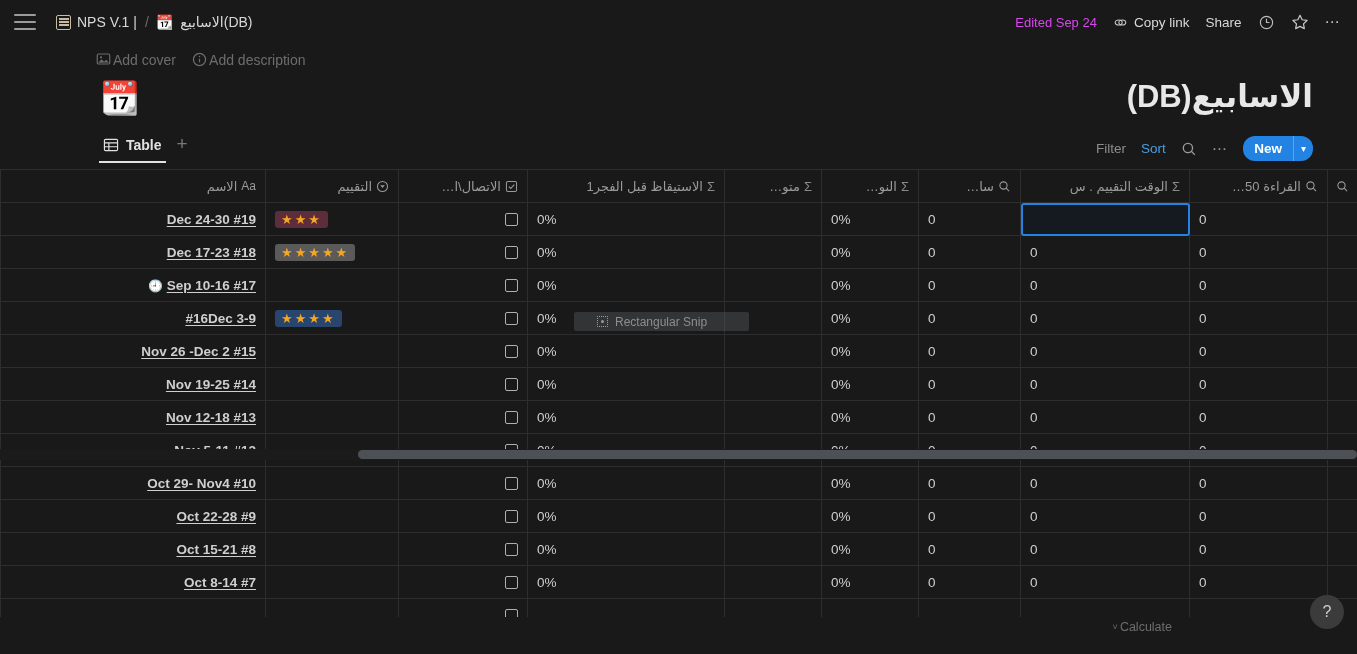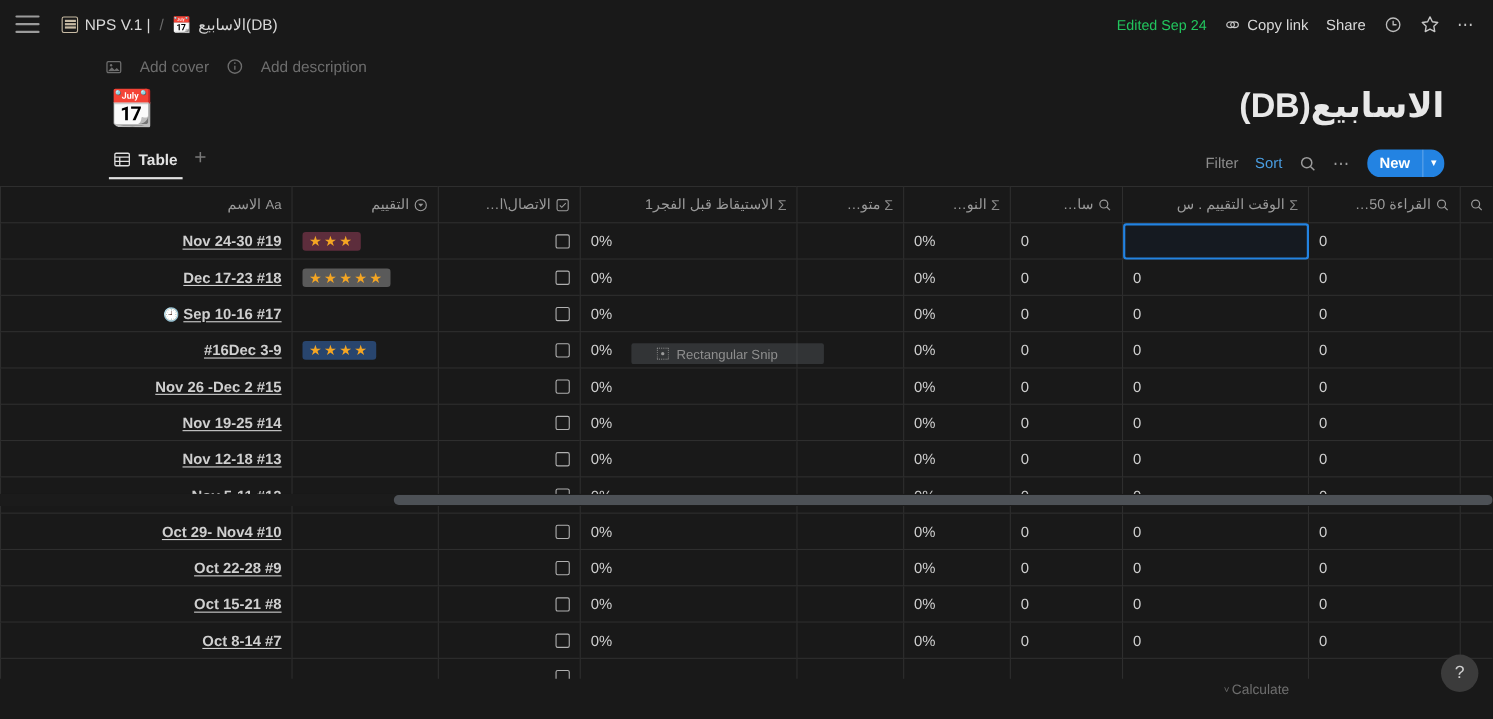--- a/index.html
+++ b/index.html
@@ -29,33 +29,33 @@
     display:flex; flex-direction:column; justify-content:center; gap:1.5px; padding:1.5px;
   }
   .crumb-db-icon i { display:block; height:1.6px; background:#c8bba4; }
   .crumb-text { color:#d8d8d8; font-size:14px; white-space:nowrap; }
   .crumb-sep { color:#6b6b6b; font-size:14px; margin:0 2px; }
   .crumb-emoji { font-size:14px; line-height:1; }
   .topbar-right {
     margin-left:auto; display:flex; align-items:center; gap:16px;
     margin-right:16px; font-size:13.5px;
   }
-  .edited { color:#22c55e; font-size:13px; }
+  .edited { color:#d946ef; font-size:13px; }
   .copy-link { display:flex; align-items:center; gap:6px; color:#d8d8d8; cursor:pointer; }
   .share { color:#d8d8d8; cursor:pointer; }
   .ticon { color:#b4b4b4; cursor:pointer; display:flex; align-items:center; }
   .dots { letter-spacing:1.5px; font-size:15px; color:#c2c2c2; cursor:pointer; }
 
   
   .addrow {
     position:absolute; top:52px; left:96px;
     display:flex; align-items:center; gap:16px;
     font-size:14px; color:#6d6d6d;
   }
-  .addrow .item { display:flex; align-items:flex-end; gap:16px; cursor:pointer; }
+  .addrow .item { display:flex; align-items:flex-start; gap:2px; cursor:pointer; }
   .page-emoji { position:absolute; top:82px; left:100px; font-size:32px; line-height:1; }
   .page-title {
     position:absolute; top:78px; right:44px;
     font-size:31px; font-weight:bold; color:#e8e8e8;
     direction:rtl; letter-spacing:-0.2px;
   }
 
   
   .tabs { position:absolute; top:133px; left:99px; display:flex; align-items:flex-end; gap:4px; }
   .tab {
@@ -375,21 +375,21 @@
           <tr>
             <td class="rail"></td>
             <td class="val">0</td>
             <td class="val sel"></td>
             <td class="val">0</td>
             <td class="val">0%</td>
             <td class="val"></td>
             <td class="val">0%</td>
             <td class="check"><span class="cbox"></span></td>
             <td class="rating"><span class="pill c-maroon">★★★</span></td>
-            <td class="name"><span class="nm">Nov 24-30 #19</span></td>
+            <td class="name"><span class="nm">Dec 24-30 #19</span></td>
           </tr>
           <tr>
             <td class="rail"></td>
             <td class="val">0</td>
             <td class="val">0</td>
             <td class="val">0</td>
             <td class="val">0%</td>
             <td class="val"></td>
             <td class="val">0%</td>
             <td class="check"><span class="cbox"></span></td>

